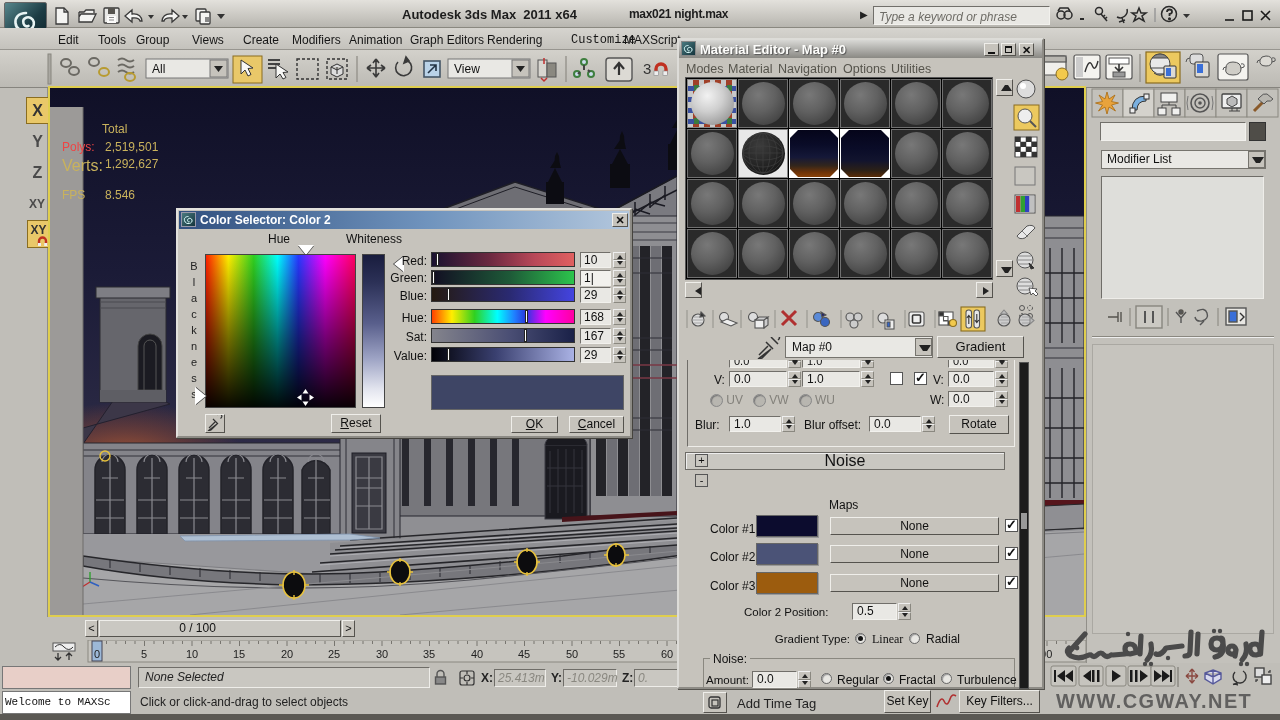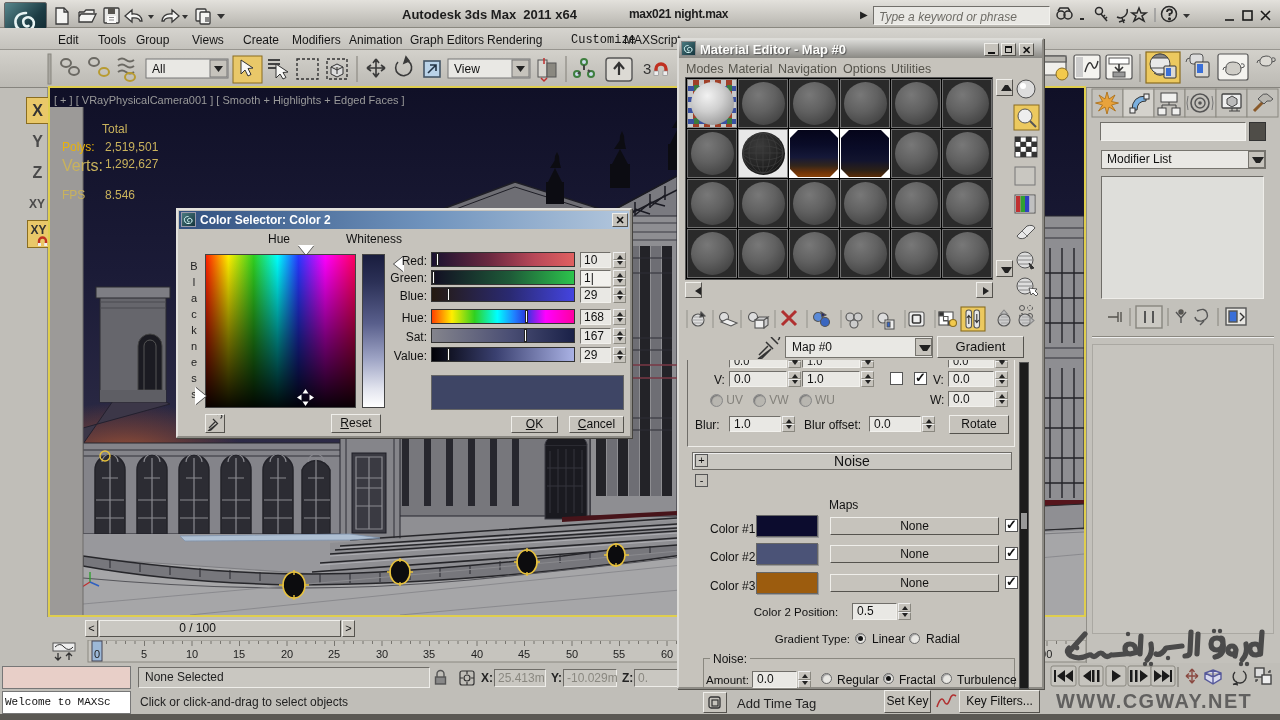--- a/index.html
+++ b/index.html
@@ -1,17 +1,17 @@
 <!DOCTYPE html>
 <html><head><meta charset="utf-8"><style>
 *{margin:0;padding:0;box-sizing:border-box;font-family:"Liberation Sans",sans-serif;}
 html,body{width:1280px;height:720px;overflow:hidden;background:#bebcb6;}
 #root{position:absolute;left:0;top:0;width:1280px;height:720px;overflow:hidden;}
 .abs{position:absolute;}
-.sunken{border-top:1px solid #6f6d68;border-left:1px solid #6f6d68;border-right:1px solid #eeede9;border-bottom:1px solid #eeede9;}
+.sunken{border-top:1px solid #6f6d68;border-left:1px solid #6f6d68;border-right:1px solid #eeede9;border-bottom:1px solid #eeede9;font-style:italic;}
 .btn{background:#c6c3bc;border-top:1px solid #efeeea;border-left:1px solid #efeeea;border-right:1px solid #55534e;border-bottom:1px solid #55534e;color:#111;text-align:center;}
 .fld{background:#e9e8e4;border-top:1px solid #716f6a;border-left:1px solid #716f6a;border-right:1px solid #f2f1ed;border-bottom:1px solid #f2f1ed;color:#111;}
 .spin{position:absolute;width:13px;}
 .spin .up,.spin .dn{position:absolute;left:0;width:13px;background:#c6c3bc;border:1px solid #8a8880;border-top-color:#eee;border-left-color:#eee;}
 .spin .up{top:0;height:50%;}
 .spin .dn{bottom:0;height:50%;}
 .spin .up:after{content:"";position:absolute;left:3px;top:2px;border:3px solid transparent;border-bottom:4px solid #222;border-top:none;}
 .spin .dn:after{content:"";position:absolute;left:3px;bottom:2px;border:3px solid transparent;border-top:4px solid #222;border-bottom:none;}
 .cb{width:13px;height:13px;background:#fff;border:1px solid #555;position:absolute;}
 .cb.on:after{content:"✓";position:absolute;left:0px;top:-3px;font-size:13px;font-weight:bold;color:#111;}
@@ -381,23 +381,22 @@
 <path d="M1000 160 v95 M1012 160 v95 M1024 160 v95 M994 185 h40 M994 210 h40 M994 235 h40"></path>
 <path d="M1000 280 v130 M1012 280 v130 M1024 280 v130 M994 310 h40 M994 340 h40 M994 370 h40 M994 395 h40"></path>
 </g>
 <path d="M994 412 h40 v6 h-40 z" fill="#56151c" stroke="none"></path>
 <path d="M994 418 L1034 416 L1034 440 L994 442 Z" fill="#8f8f93" stroke="#26262a"></path>
 </g>
 
 <rect x="0" y="19" width="33" height="508" fill="#9c9a98"></rect>
 <path d="M33 19 V527" stroke="#6e6c6a" stroke-width="1"></path>
 </svg>
-<div class="abs" style="left:4px;top:6px;font-size:11px;color:#9a9a9a;">[ + ] [ VRayPhysicalCamera001 ] [ Smooth + Highlights + Edged Faces ]</div>
 <div class="abs" style="left:52px;top:34px;font-size:12px;color:#c9b25c;">Total</div>
-<div class="abs" style="left:12px;top:52px;font-size:12px;color:#eab308;">Polys:</div>
+<div class="abs" style="left:12px;top:52px;font-size:12px;color:#ef4444;">Polys:</div>
 <div class="abs" style="left:55px;top:52px;font-size:12px;color:#c9b25c;">2,519,501</div>
 <div class="abs" style="left:12px;top:69px;font-size:16px;color:#c9b25c;">Verts:</div>
 <div class="abs" style="left:55px;top:69px;font-size:12px;color:#c9b25c;">1,292,627</div>
 <div class="abs" style="left:12px;top:100px;font-size:12px;color:#c9b25c;">FPS</div>
 <div class="abs" style="left:55px;top:100px;font-size:12px;color:#c9b25c;">8.546</div>
 </div>
 
 <div class="abs" style="left:0;top:617px;width:1280px;height:103px;background:#c0beb8;"></div>
 <div class="abs btn" style="left:85px;top:620px;width:13px;height:17px;font-size:11px;line-height:15px;">&lt;</div>
 <div class="abs btn" style="left:99px;top:620px;width:242px;height:17px;font-size:12px;line-height:15px;background:#cac8c2;padding-right:45px;">0 / 100</div>
@@ -854,49 +853,49 @@
           <div class="dn"></div>
         </div>
  <div class="abs t12" style="left:120px;top:58px;">Blur offset:</div>
  <div class="abs fld" style="left:185px;top:56px;width:52px;height:16px;font-size:12px;line-height:14px;padding-left:4px;">0.0</div>
  <div class="abs spin" style="left:238px;top:56px;height:16px;">
           <div class="up"></div>
           <div class="dn"></div>
         </div>
  <div class="abs btn" style="left:265px;top:55px;width:60px;height:19px;font-size:12px;line-height:17px;">Rotate</div>
 
- <div class="abs" style="left:8px;top:92px;width:320px;height:18px;background:#c9c7c1;border:1px solid #6d6b66;box-shadow:inset 1px 1px 0 #eee;font-size:14px;color:#111;text-align:center;line-height:16px;">Noise</div>
+ <div class="abs" style="left:1px;top:92px;width:320px;height:18px;background:#c9c7c1;border:1px solid #6d6b66;box-shadow:inset 1px 1px 0 #eee;font-size:16px;color:#111;text-align:center;line-height:16px;">Noise</div>
  <div class="abs" style="left:11px;top:94px;width:13px;height:13px;border:1px solid #555;font-size:11px;line-height:11px;text-align:center;color:#111;">+</div>
 
  <div class="abs" style="left:11px;top:114px;width:13px;height:13px;border:1px solid #555;font-size:11px;line-height:11px;text-align:center;color:#111;">-</div>
  <div class="abs t12" style="left:145px;top:138px;">Maps</div>
 
  <div class="abs t12" style="left:26px;top:162px;">Color #1</div>
  <div class="abs" style="left:72px;top:155px;width:62px;height:22px;background:#0c0c2e;border:1px solid #666;box-shadow:1px 1px 0 #999;"></div>
  <div class="abs btn" style="left:146px;top:157px;width:169px;height:18px;font-size:12px;line-height:16px;">None</div>
  <div class="cb on" style="left:321px;top:159px;"></div>
  <div class="abs t12" style="left:26px;top:190px;">Color #2</div>
  <div class="abs" style="left:72px;top:183px;width:62px;height:22px;background:#4b5377;border:1px solid #666;box-shadow:1px 1px 0 #999;"></div>
  <div class="abs btn" style="left:146px;top:185px;width:169px;height:18px;font-size:12px;line-height:16px;">None</div>
  <div class="cb on" style="left:321px;top:187px;"></div>
  <div class="abs t12" style="left:26px;top:219px;">Color #3</div>
  <div class="abs" style="left:72px;top:212px;width:62px;height:22px;background:#9c5c0e;border:1px solid #666;box-shadow:1px 1px 0 #999;"></div>
  <div class="abs btn" style="left:146px;top:214px;width:169px;height:18px;font-size:12px;line-height:16px;">None</div>
  <div class="cb on" style="left:321px;top:216px;"></div>
 
- <div class="abs" style="left:60px;top:246px;width:104px;text-align:center;font-size:11.5px;color:#111;">Color 2 Position:</div>
+ <div class="abs" style="left:60px;top:246px;width:104px;text-align:left;font-size:11.5px;color:#111;">Color 2 Position:</div>
  <div class="abs fld" style="left:168px;top:243px;width:45px;height:17px;font-size:12px;line-height:15px;padding-left:4px;">0.5</div>
  <div class="abs spin" style="left:214px;top:243px;height:17px;">
           <div class="up"></div>
           <div class="dn"></div>
         </div>
 
  <div class="abs" style="left:70px;top:273px;width:96px;text-align:right;font-size:11.5px;color:#111;">Gradient Type:</div>
  <div class="radio on" style="left:171px;top:273px;"></div>
- <div class="abs t12" style="left:188px;top:272px;">Linear</div>
+ <div class="abs t12" style="left:188px;top:272px;font-family:Liberation Serif, serif;">Linear</div>
  <div class="radio" style="left:225px;top:273px;"></div>
  <div class="abs t12" style="left:242px;top:272px;">Radial</div>
 
  <div class="abs" style="left:19px;top:298px;width:312px;height:40px;border:1px solid #8a8880;border-bottom:none;"></div>
  <div class="abs t12" style="left:26px;top:292px;background:#c6c3bc;padding:0 3px;">Noise:</div>
  <div class="abs" style="left:22px;top:314px;font-size:11.5px;color:#111;">Amount:</div>
  <div class="abs fld" style="left:68px;top:311px;width:45px;height:17px;font-size:12px;line-height:15px;padding-left:4px;">0.0</div>
  <div class="abs spin" style="left:114px;top:311px;height:17px;">
           <div class="up"></div>
           <div class="dn"></div>

